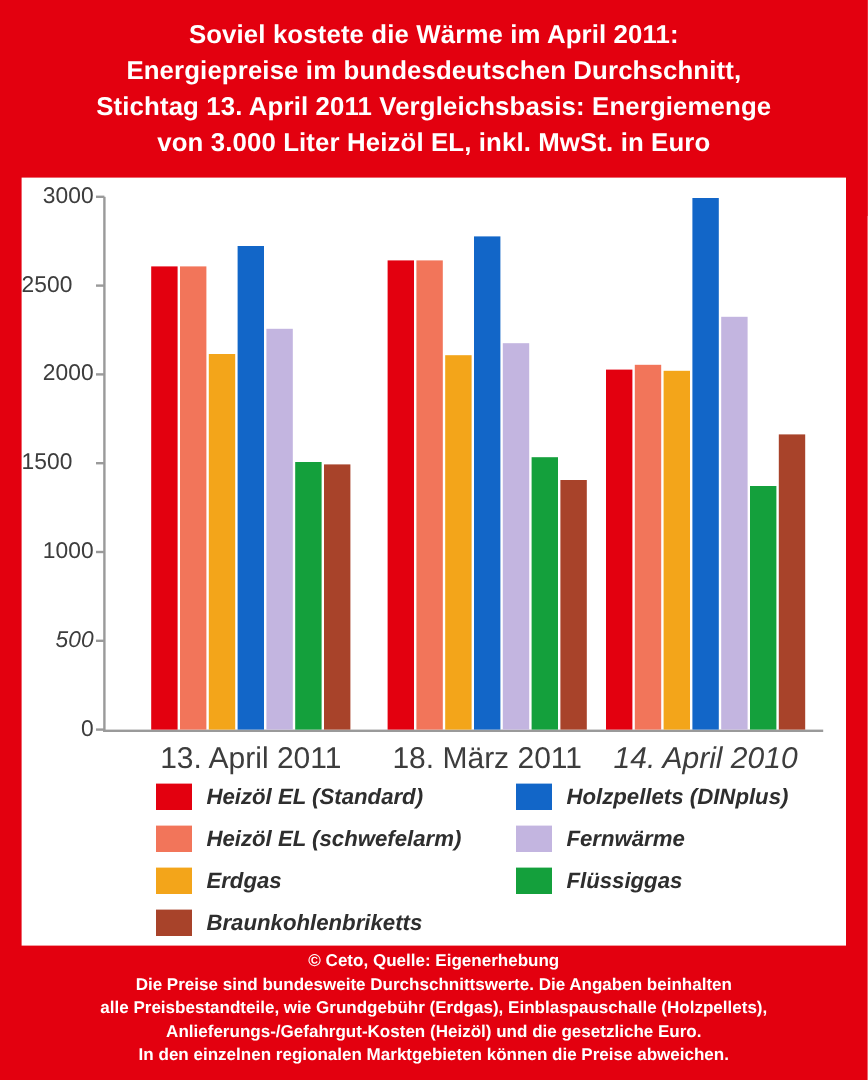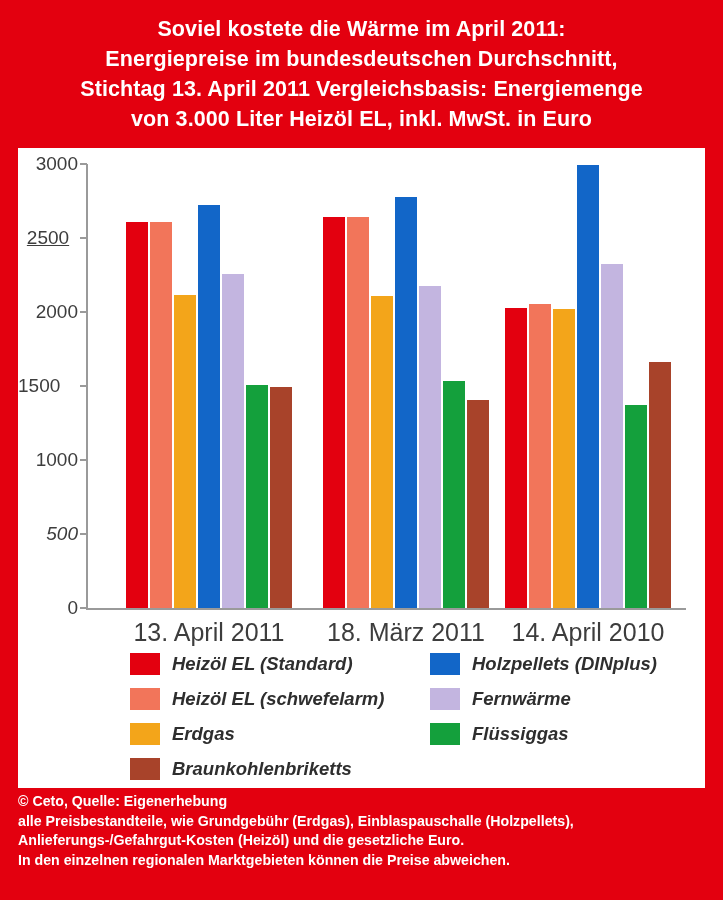--- a/index.html
+++ b/index.html
@@ -135,20 +135,21 @@
   
   .footnote {
     position: absolute;
     left: 18px;
     top: 792px;
     width: 687px;
     color: #ffffff;
     font-size: 14.2px;
     font-weight: bold;
     line-height: 19.5px;
+    text-align: center;
   }
   .footnote div { white-space: nowrap; }
 </style>
 </head>
 <body>
 
 <div class="page">
 
   <div class="title-block">
     <div class="title-line">Soviel kostete die Wärme im April 2011:</div>
@@ -193,29 +194,29 @@
         <div class="ytick" style="position: absolute; left: 0px; width: 60px; text-align: right; top: 460px; right: auto; padding-right: 0px;">0</div>
         <div style="position: absolute; left: 62px; top: 459px; width: 7px; height: 2px; background: rgb(154, 154, 154);"></div>
         <div class="ytick" style="position: absolute; left: 0px; width: 60px; text-align: right; top: 386px; right: auto; padding-right: 0px; font-style: italic;">500</div>
         <div style="position: absolute; left: 62px; top: 385px; width: 7px; height: 2px; background: rgb(154, 154, 154);"></div>
         <div class="ytick" style="position: absolute; left: 0px; width: 60px; text-align: right; top: 312px; right: auto; padding-right: 0px;">1000</div>
         <div style="position: absolute; left: 62px; top: 311px; width: 7px; height: 2px; background: rgb(154, 154, 154);"></div>
         <div class="ytick" style="position: absolute; left: 0px; width: 60px; text-align: left; top: 238px; right: auto; padding-right: 0px;">1500</div>
         <div style="position: absolute; left: 62px; top: 237px; width: 7px; height: 2px; background: rgb(154, 154, 154);"></div>
         <div class="ytick" style="position: absolute; left: 0px; width: 60px; text-align: right; top: 164px; right: auto; padding-right: 0px;">2000</div>
         <div style="position: absolute; left: 62px; top: 163px; width: 7px; height: 2px; background: rgb(154, 154, 154);"></div>
-        <div class="ytick" style="position: absolute; left: 0px; width: 60px; text-align: center; top: 90px; right: auto; padding-right: 0px; text-decoration: underline;">2500</div>
+        <div class="ytick" style="position: absolute; left: 0px; width: 60px; text-align: left; top: 90px; right: auto; padding-right: 0px;">2500</div>
         <div style="position: absolute; left: 62px; top: 89px; width: 7px; height: 2px; background: rgb(154, 154, 154);"></div>
         <div class="ytick" style="position: absolute; left: 0px; width: 60px; text-align: right; top: 16px; right: auto; padding-right: 0px;">3000</div>
         <div style="position: absolute; left: 62px; top: 15px; width: 7px; height: 2px; background: rgb(154, 154, 154);"></div>
       </div>
     <div id="group-label-layer">
         <div class="group-label" style="left: 78px; width: 226px;">13. April 2011</div>
         <div class="group-label" style="left: 275px; width: 226px;">18. März 2011</div>
-        <div class="group-label" style="left: 457px; width: 226px;">14. April 2010</div>
+        <div class="group-label" style="left: 457px; width: 226px; font-style: italic;">14. April 2010</div>
       </div>
 
     <div class="legend">
       <div class="legend-col left" id="legend-left">
           <div class="legend-item">
             <span class="legend-swatch" style="background: rgb(227, 0, 15);"></span>
             <span class="legend-label">Heizöl EL (Standard)</span>
           </div>
           <div class="legend-item">
             <span class="legend-swatch" style="background: rgb(242, 117, 90);"></span>
@@ -242,18 +243,19 @@
           <div class="legend-item">
             <span class="legend-swatch" style="background: rgb(20, 160, 60);"></span>
             <span class="legend-label">Flüssiggas</span>
           </div>
         </div>
     </div>
   </div>
 
   <div class="footnote">
     <div>© Ceto, Quelle: Eigenerhebung</div>
+    <div>Die Preise sind bundesweite Durchschnittswerte. Die Angaben beinhalten</div>
     <div>alle Preisbestandteile, wie Grundgebühr (Erdgas), Einblaspauschalle (Holzpellets),</div>
     <div>Anlieferungs-/Gefahrgut-Kosten (Heizöl) und die gesetzliche Euro.</div>
     <div>In den einzelnen regionalen Marktgebieten können die Preise abweichen.</div>
   </div>
 
 </div>
 
 </body></html>

